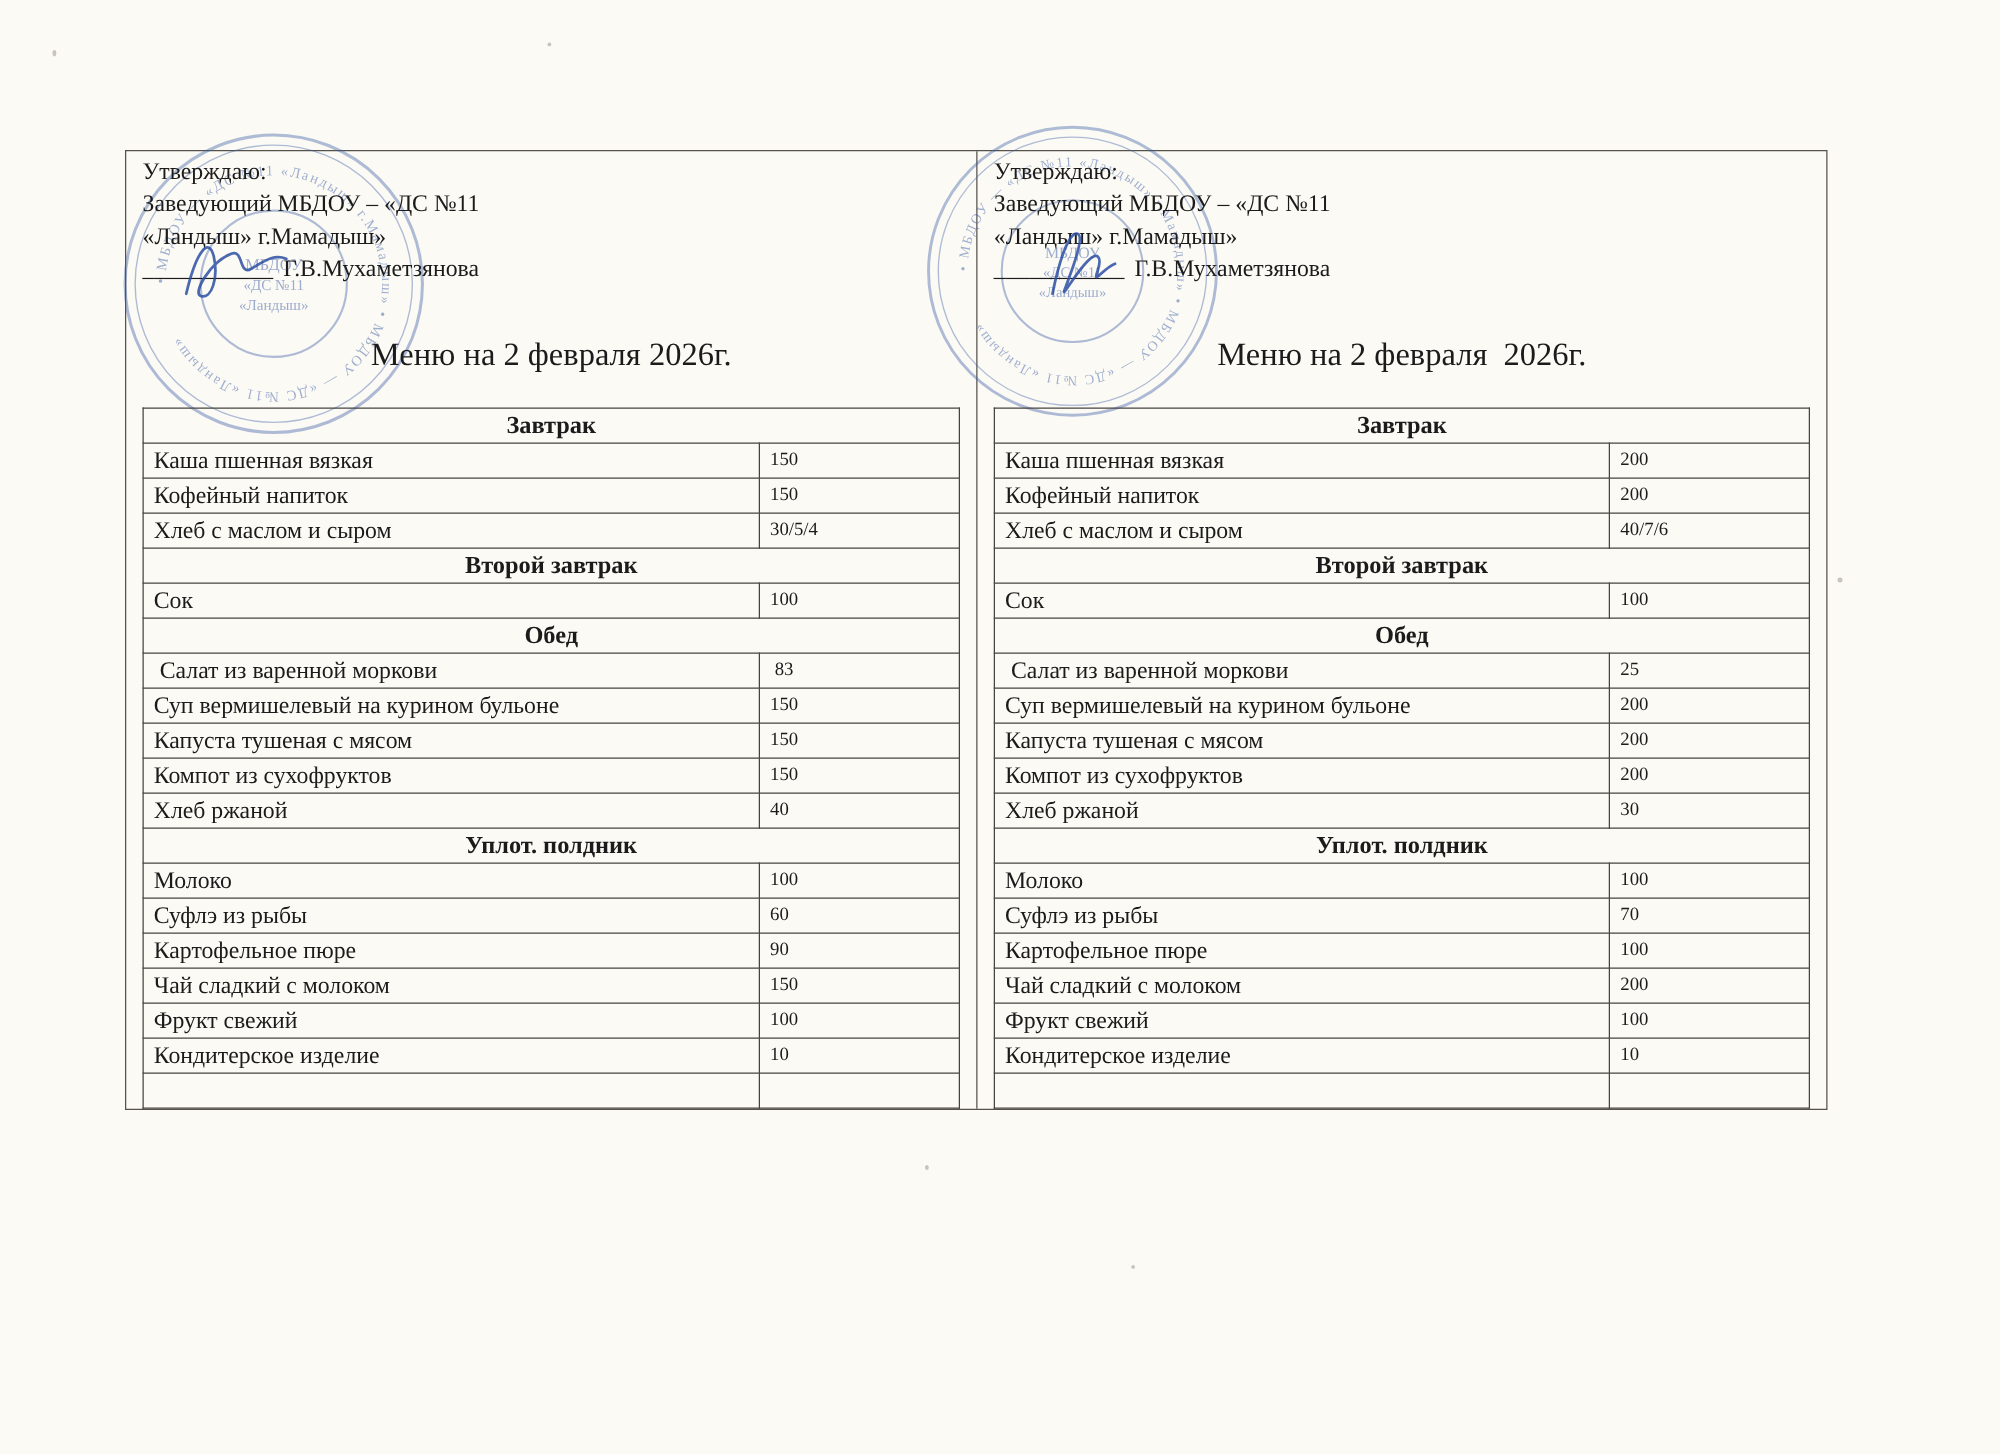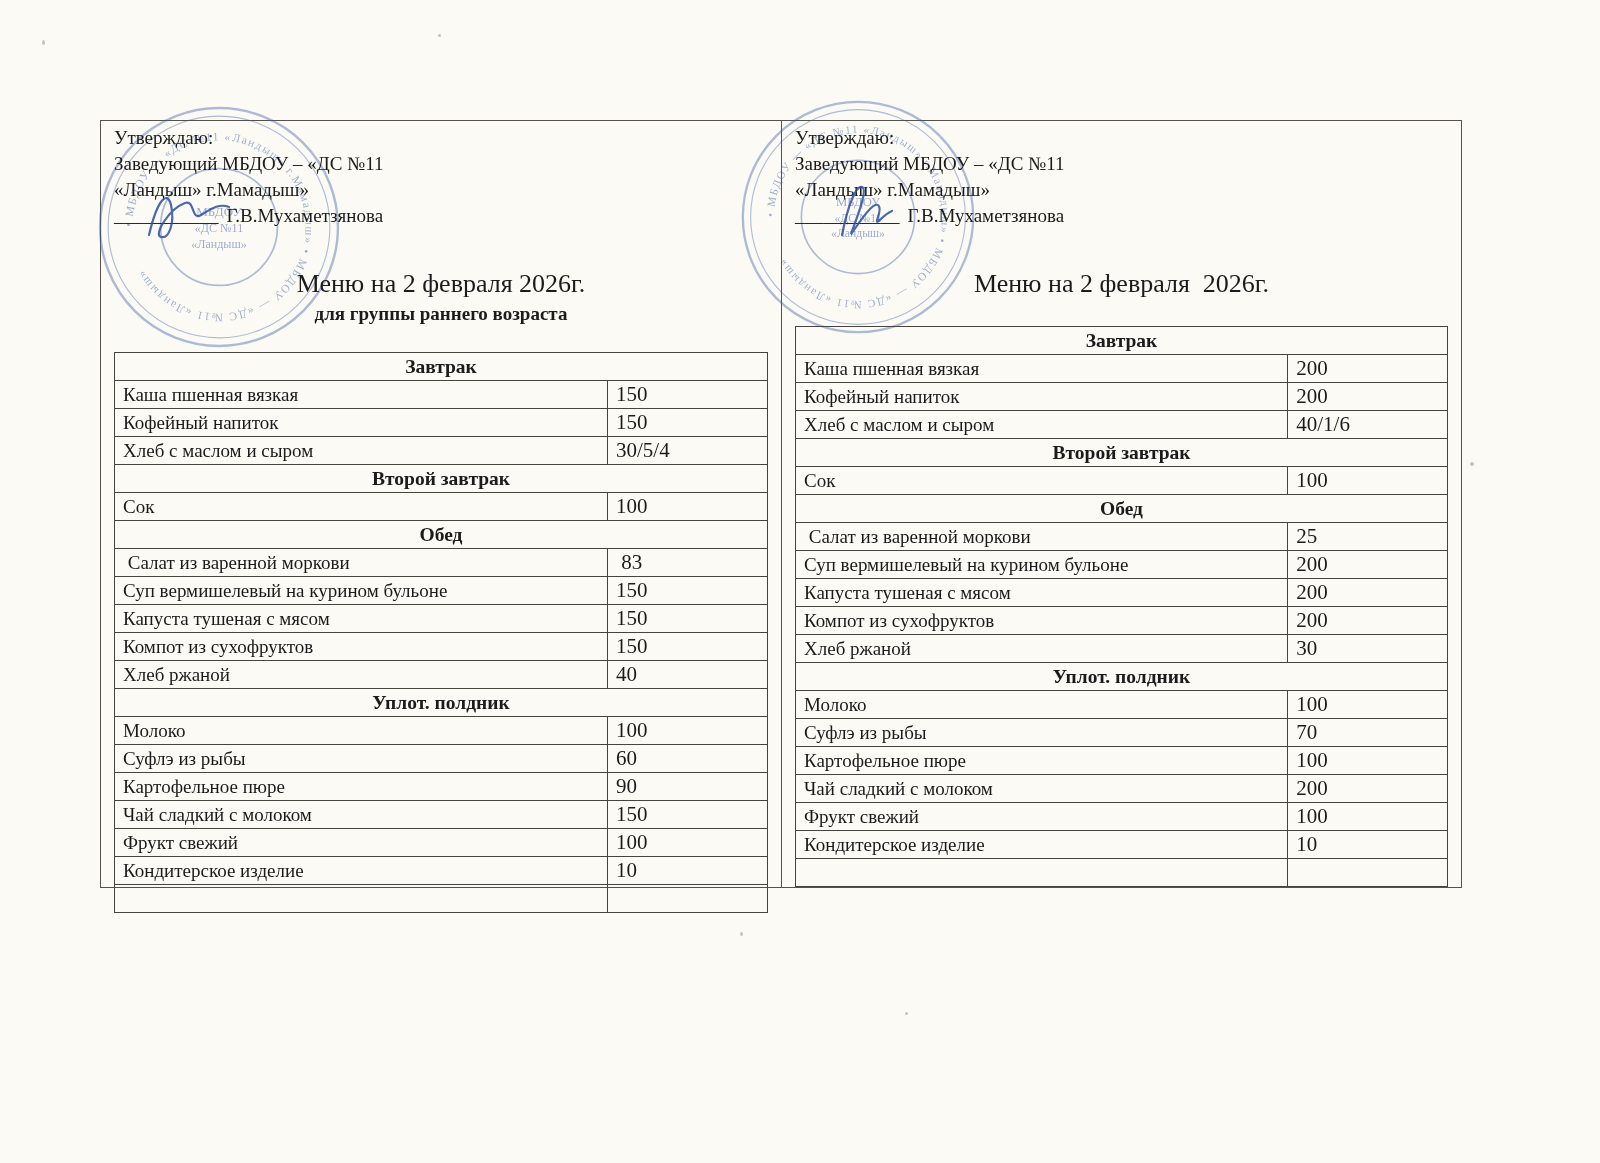--- a/index.html
+++ b/index.html
@@ -78,21 +78,21 @@
     height: 25px;
     white-space: pre;
     overflow: hidden;
   }
   table.menu td.section {
     text-align: center;
     font-weight: bold;
     font-size: 19.5px;
   }
   table.menu td.qty {
-    font-size: 21px;
+    font-size: 15px;
   }
   .stamp {
     position: absolute;
     z-index: 1;
     pointer-events: none;
   }
   .stamp.left-stamp  { left: -8px;  top: -20px; width: 252px; height: 252px; }
   .stamp.right-stamp { left: -46px; top: -26px; width: 244px; height: 244px; }
   .signature {
     position: absolute;
@@ -145,21 +145,20 @@
     <div class="approval">
       <div>Утверждаю:</div>
       <div> Заведующий МБДОУ – «ДС №11</div>
       <div>«Ландыш» г.Мамадыш»</div>
       <div>
         <span>___________</span><span class="name">Г.В.Мухаметзянова</span>
       </div>
     </div>
 
     <div class="menu-title">Меню на 2 февраля 2026г.</div>
-    <div class="menu-subtitle">для группы раннего возраста</div>
 
     <table class="menu">
       <colgroup>
           <col style="width:75.5%">
           <col style="width:24.5%">
         </colgroup>
     <tbody>
           <tr>
             <td colspan="2" class="section">Завтрак</td>
           </tr>
@@ -286,21 +285,21 @@
           <tr>
             <td class="dish">Каша пшенная вязкая</td>
             <td class="qty">200</td>
           </tr>
           <tr>
             <td class="dish">Кофейный напиток</td>
             <td class="qty">200</td>
           </tr>
           <tr>
             <td class="dish">Хлеб с маслом и сыром</td>
-            <td class="qty">40/1/6</td>
+            <td class="qty">40/7/6</td>
           </tr>
           <tr>
             <td colspan="2" class="section">Второй завтрак</td>
           </tr>
           <tr>
             <td class="dish">Сок</td>
             <td class="qty">100</td>
           </tr>
           <tr>
             <td colspan="2" class="section">Обед</td>

